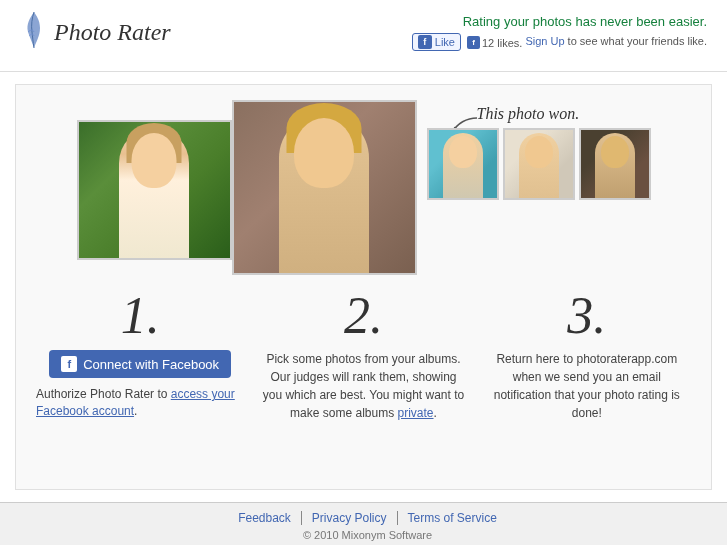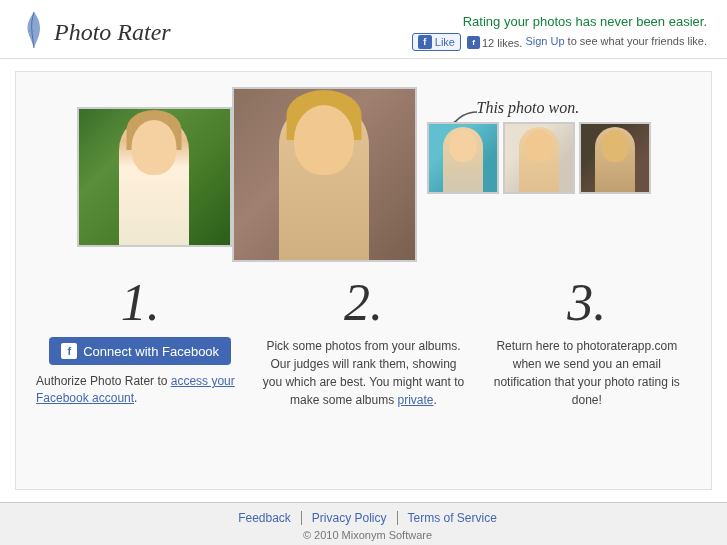--- a/index.html
+++ b/index.html
@@ -17,21 +17,21 @@
       min-height: 545px;
       display: flex;
       flex-direction: column;
     }
 
     
     .header {
       display: flex;
       align-items: center;
       justify-content: space-between;
-      padding: 10px 20px 3px 20px;
+      padding: 10px 20px 16px 20px;
       border-bottom: 1px solid #ddd;
       background: #fff;
     }
     .logo-area {
       display: flex;
       align-items: center;
       gap: 6px;
     }
     .logo-feather {
       font-size: 28px;
@@ -192,21 +192,21 @@
       background: #d4a840;
       border-radius: 50% 50% 0 0;
     }
 
     
     .photo-3-group {
       display: flex;
       flex-direction: column;
       align-items: flex-start;
       margin-left: 10px;
-      margin-top: 12px;
+      margin-top: 5px;
       position: relative;
     }
     .this-photo-won {
       font-family: 'Georgia', serif;
       font-style: italic;
       font-size: 16px;
       color: #333;
       margin-left: 50px;
       margin-bottom: 5px;
       position: relative;

